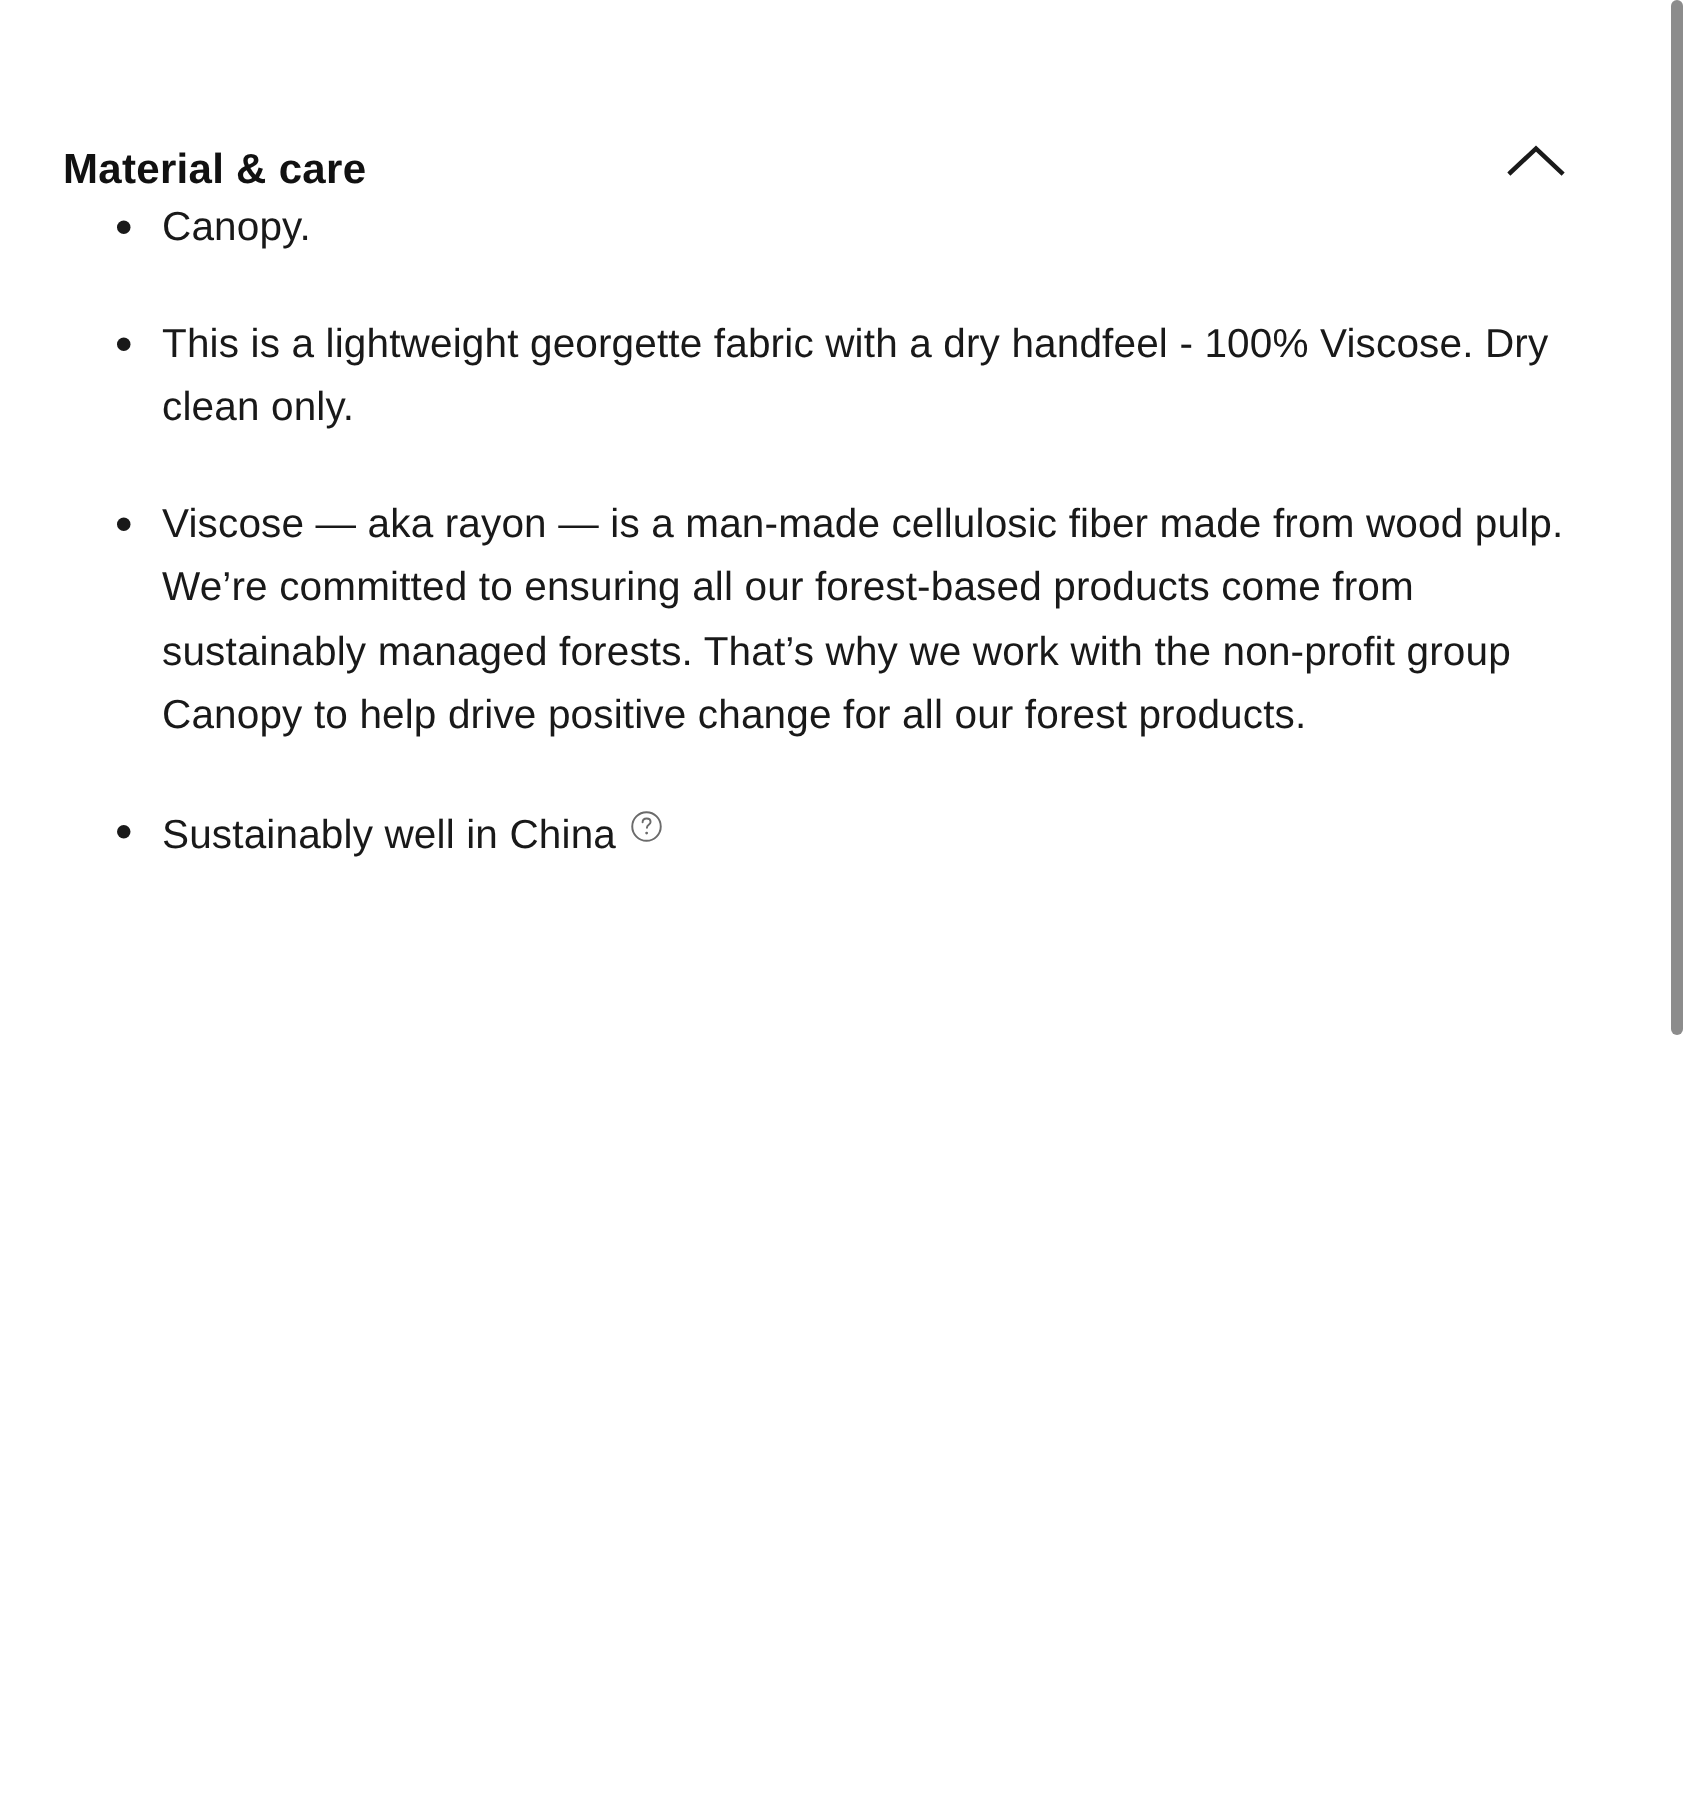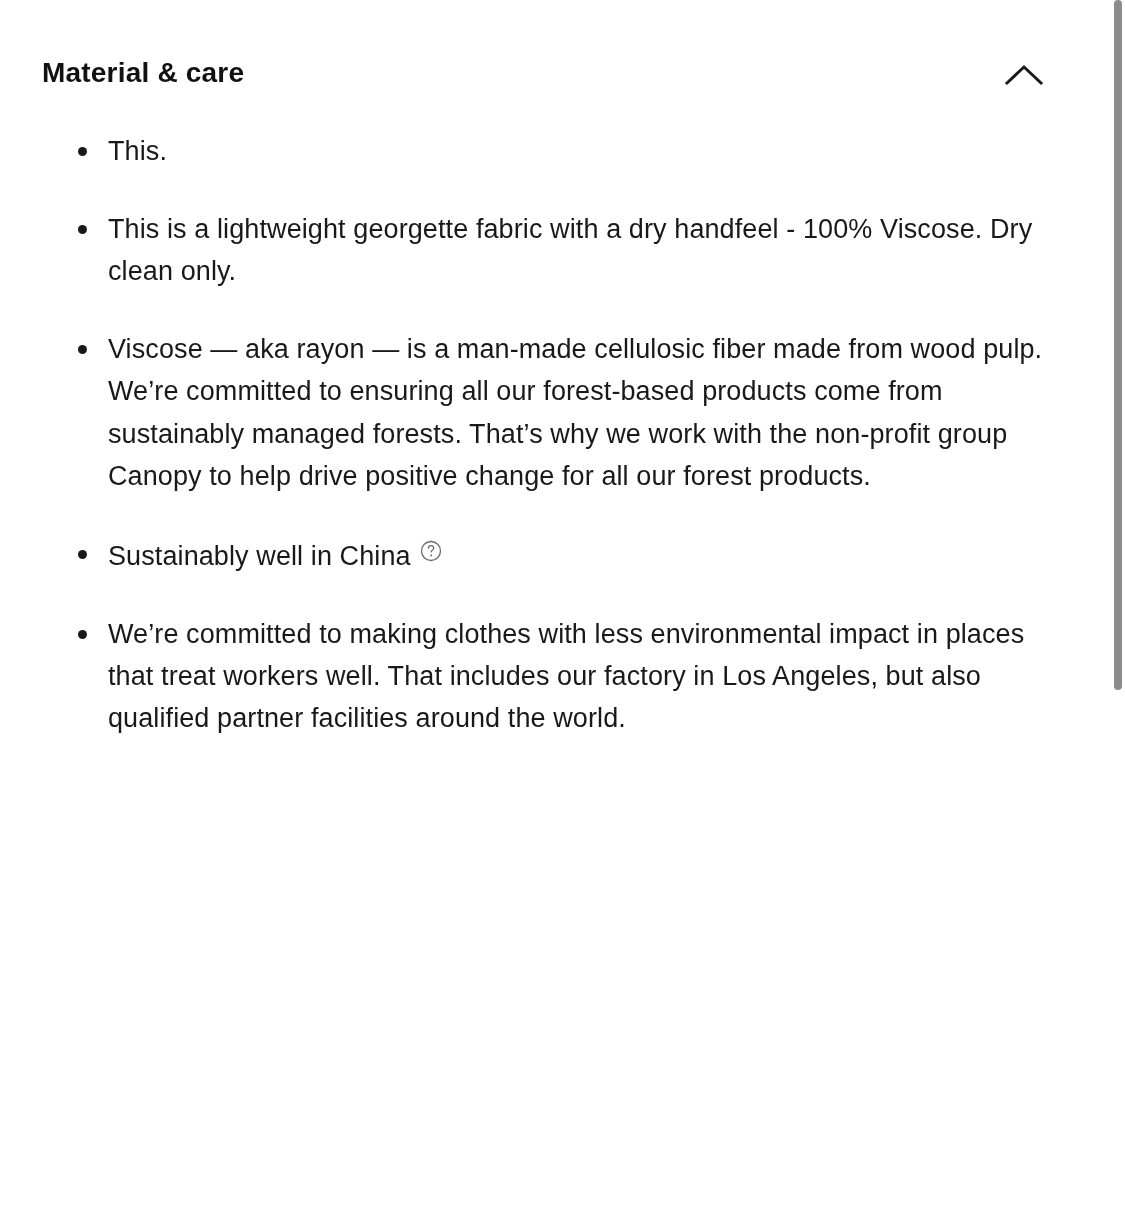--- a/index.html
+++ b/index.html
@@ -23,21 +23,21 @@
     width: 1095px;
     height: 1210px;
     box-sizing: border-box;
     padding: 0;
     background: #ffffff;
   }
 
   .section-header {
     position: relative;
     display: flex;
-    align-items: flex-start;
+    align-items: flex-end;
     justify-content: space-between;
     padding: 0 40px 0 42px;
     height: 130px;
     box-sizing: border-box;
   }
 
   .section-title {
     font-size: 28px;
     font-weight: 700;
     letter-spacing: 0.2px;
@@ -129,37 +129,34 @@
     <button class="chevron-btn" aria-label="collapse">
       <svg width="40" height="26" viewBox="0 0 40 26" fill="none" xmlns="http://www.w3.org/2000/svg">
         <path d="M3 21 L20 5 L37 21" stroke="#1a1a1a" stroke-width="3" fill="none" stroke-linecap="square"></path>
       </svg>
     </button>
   </div>
 
   <div class="content">
     <ul class="bullets">
       <li>
-        <span>This.</span>
+        <span>Canopy.</span>
       </li>
       <li>
         <span>This is a lightweight georgette fabric with a dry handfeel - 100% Viscose. Dry clean only.</span>
       </li>
       <li>
         <span>Viscose — aka rayon — is a man-made cellulosic fiber made from wood pulp. We’re committed to ensuring all our forest-based products come from sustainably managed forests. That’s why we work with the non-profit group Canopy to help drive positive change for all our forest products.</span>
       </li>
       <li>
         <span>Sustainably well in China</span><span class="info-icon"><svg width="24" height="24" viewBox="0 0 24 24" fill="none" xmlns="http://www.w3.org/2000/svg">
               <circle cx="12" cy="12" r="9.5" stroke="#6b6b6b" stroke-width="1.3" fill="none"></circle>
               <path d="M9.4 9.2c0-1.5 1.2-2.5 2.7-2.5 1.5 0 2.6 1 2.6 2.3 0 1.9-2.4 1.9-2.4 3.8" stroke="#6b6b6b" stroke-width="1.3" fill="none" stroke-linecap="round"></path>
               <circle cx="12.1" cy="16.4" r="0.95" fill="#6b6b6b"></circle>
             </svg></span>
       </li>
-      <li>
-        <span>We’re committed to making clothes with less environmental impact in places that treat workers well. That includes our factory in Los Angeles, but also qualified partner facilities around the world.</span>
-      </li>
     </ul>
   </div>
 </div>
 
 <div class="scrollbar-track">
   <div class="scrollbar-thumb"></div>
 </div>
 
 </body></html>

